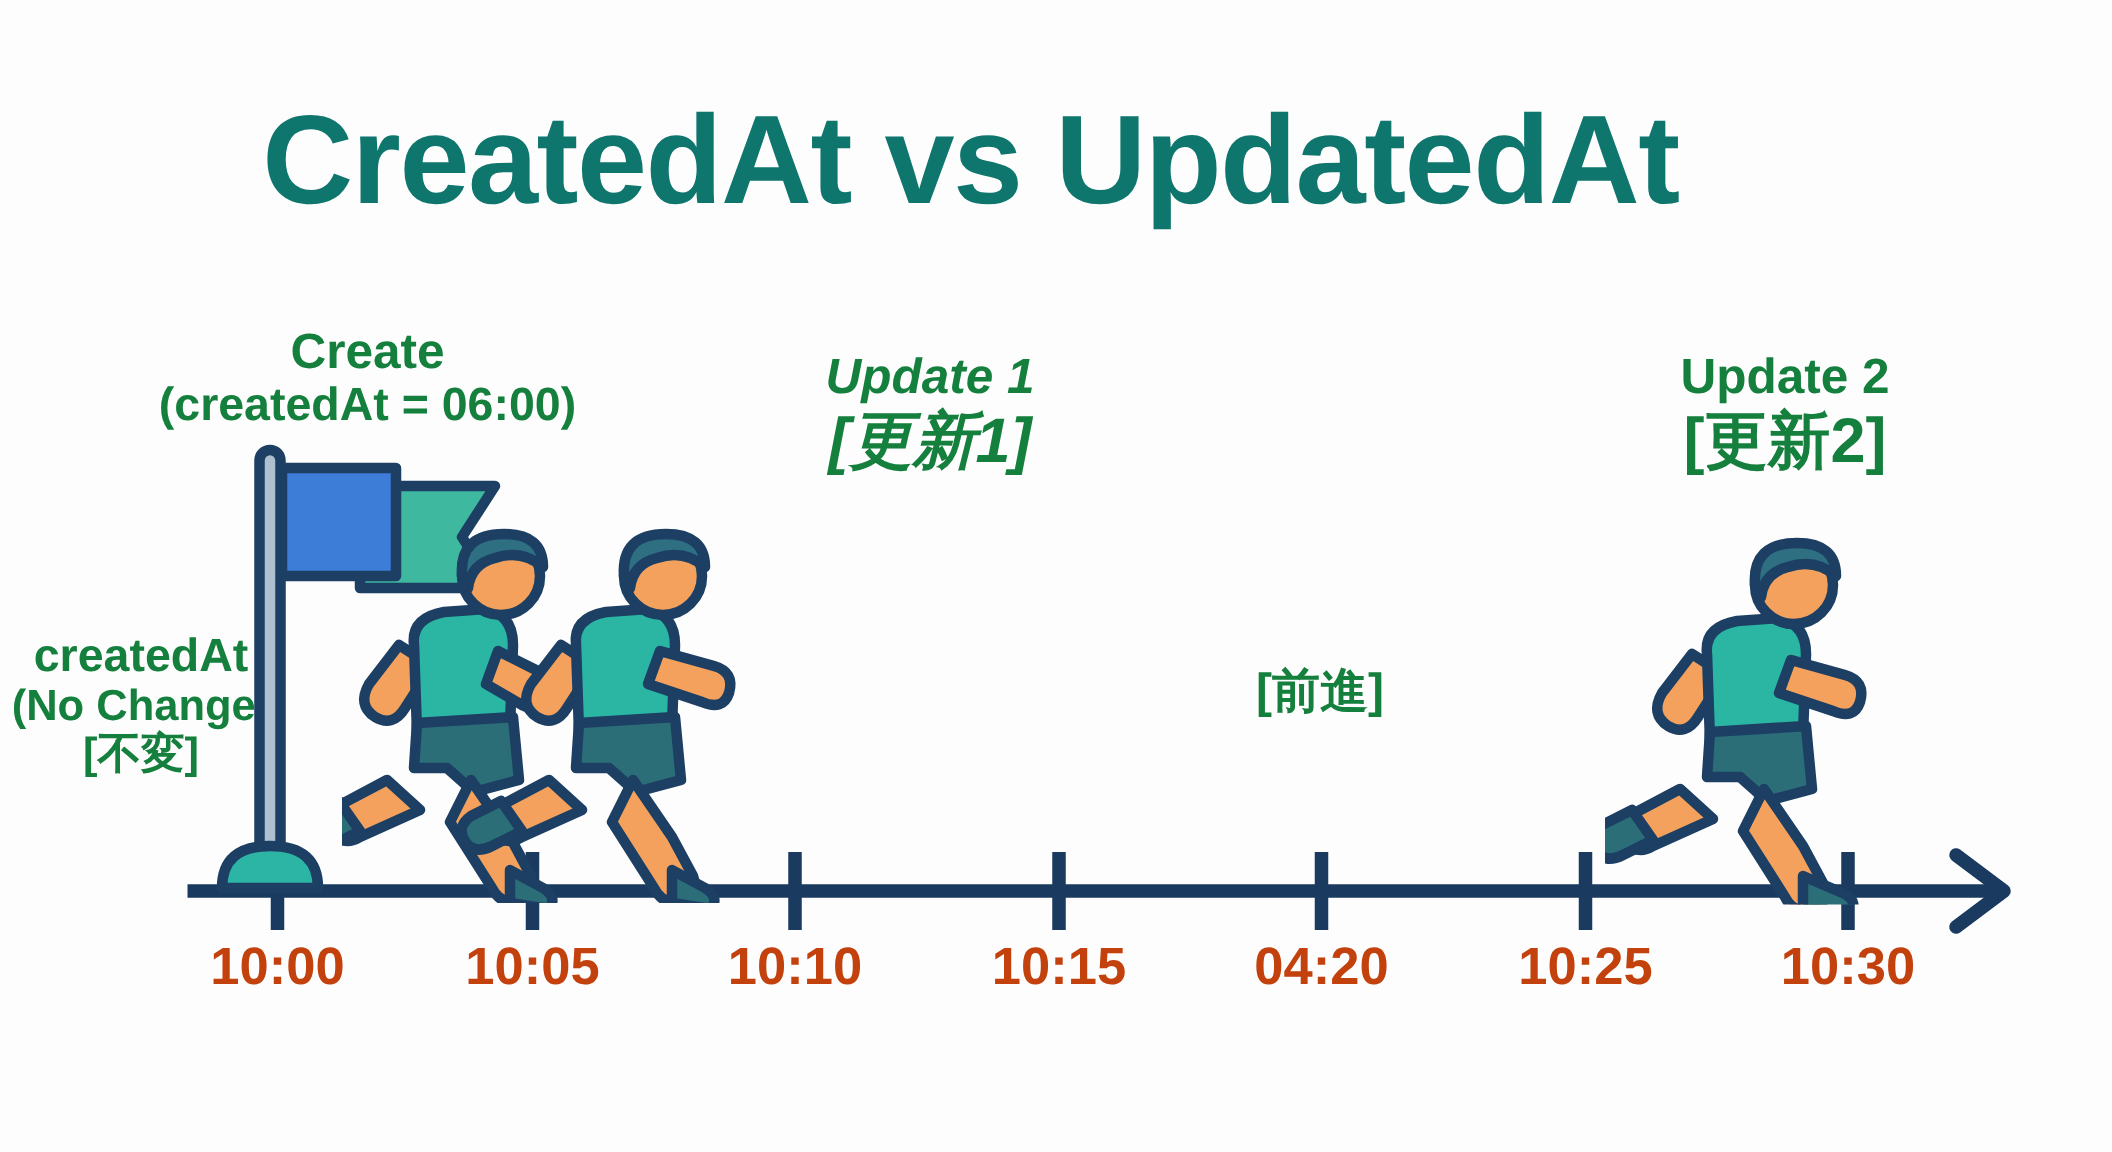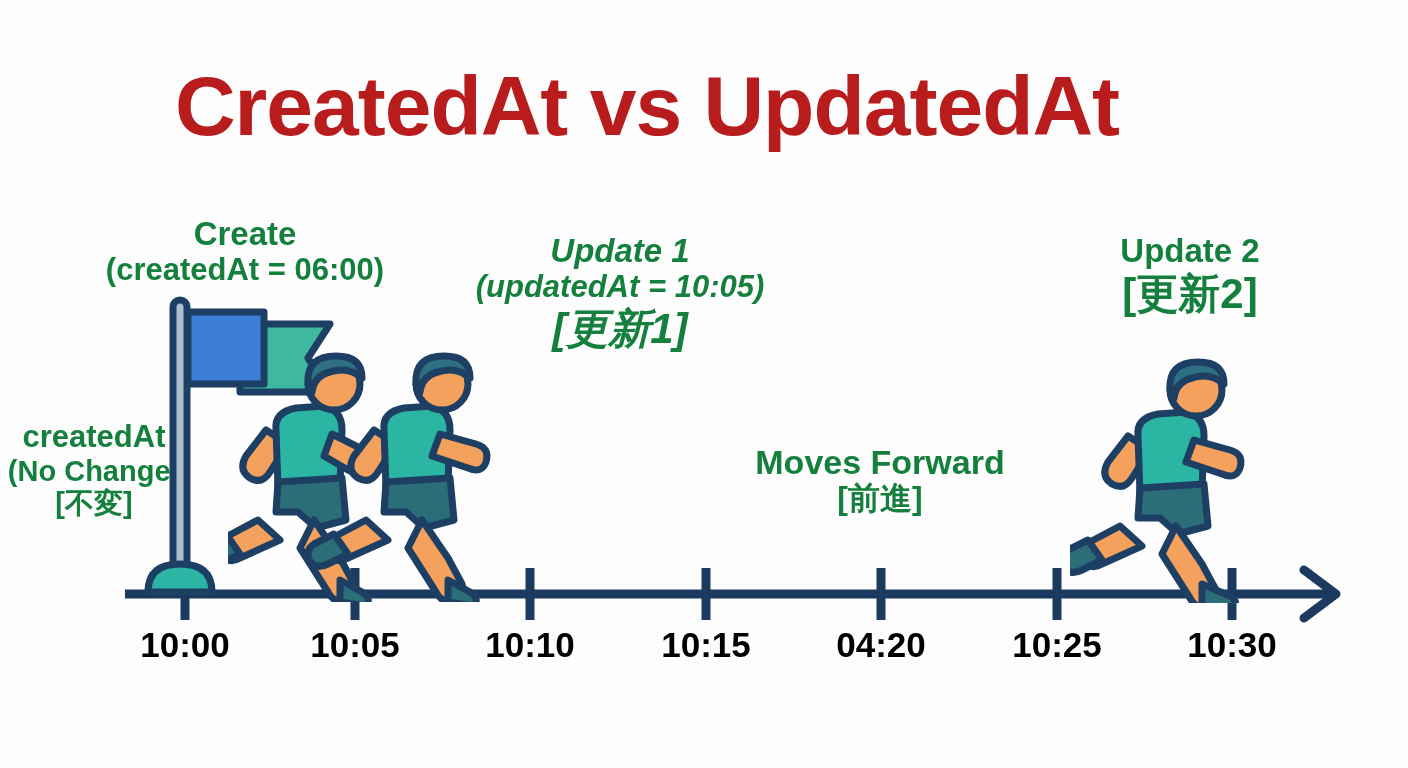--- a/index.html
+++ b/index.html
@@ -18,21 +18,21 @@
 
   
   #title {
     position: absolute;
     top: 58px;
     left: 0;
     width: 1294px;
     text-align: center;
     font-size: 84px;
     font-weight: bold;
-    color: #b91c1c;
+    color: #0f766e;
     letter-spacing: -1px;
     white-space: nowrap;
   }
 
   
   .annot {
     position: absolute;
     text-align: center;
     color: #15803d;
     font-weight: bold;
@@ -63,21 +63,21 @@
     top: 0;
     width: 1408px;
     height: 768px;
     pointer-events: none;
   }
   .tick-label {
     position: absolute;
     text-align: center;
     font-size: 35px;
     font-weight: bold;
-    color: #000000;
+    color: #c2410c;
     width: 160px;
     margin-left: -80px;
     top: 625px;
     white-space: nowrap;
   }
 
   
   .art { position: absolute; }
   #art-flag    { left: 140px; top: 292px; }
   #art-runners { left: 228px; top: 352px; }
@@ -115,37 +115,35 @@
   <div class="tick-label" style="left:1057px">10:25</div>
   <div class="tick-label" style="left:1232px">10:30</div>
 
   <div class="annot" id="annot-create">
     <div class="l1">Create</div>
     <div class="l2">(createdAt = 06:00)</div>
   </div>
 
   <div class="annot" id="annot-update1">
     <div class="l1">Update 1</div>
-    <div class="l2">(updatedAt = 10:05)</div>
     <div class="l3">[更新1]</div>
   </div>
 
   <div class="annot" id="annot-update2">
     <div class="l1">Update 2</div>
     <div class="l3">[更新2]</div>
   </div>
 
   <div class="annot" id="annot-created-left">
     <div class="l1">createdAt</div>
     <div class="l2">(No Change)</div>
     <div class="l3">[不変]</div>
   </div>
 
   <div class="annot" id="annot-moves">
-    <div class="l1">Moves Forward</div>
     <div class="l2">[前進]</div>
   </div>
 
   <div class="art" id="art-flag">
     <svg width="230" height="310" viewBox="0 0 230 310" xmlns="http://www.w3.org/2000/svg">
       <g stroke="#1c3f63" stroke-width="7" stroke-linejoin="round" stroke-linecap="round">
 
         <path fill="#3fb8a0" d="M100 32 L190 32 L168 66 L190 100 L100 100 Z" transform="translate(0,0)"></path>
 
         <rect x="48" y="20" width="76" height="72" fill="#3d7dd8"></rect>

